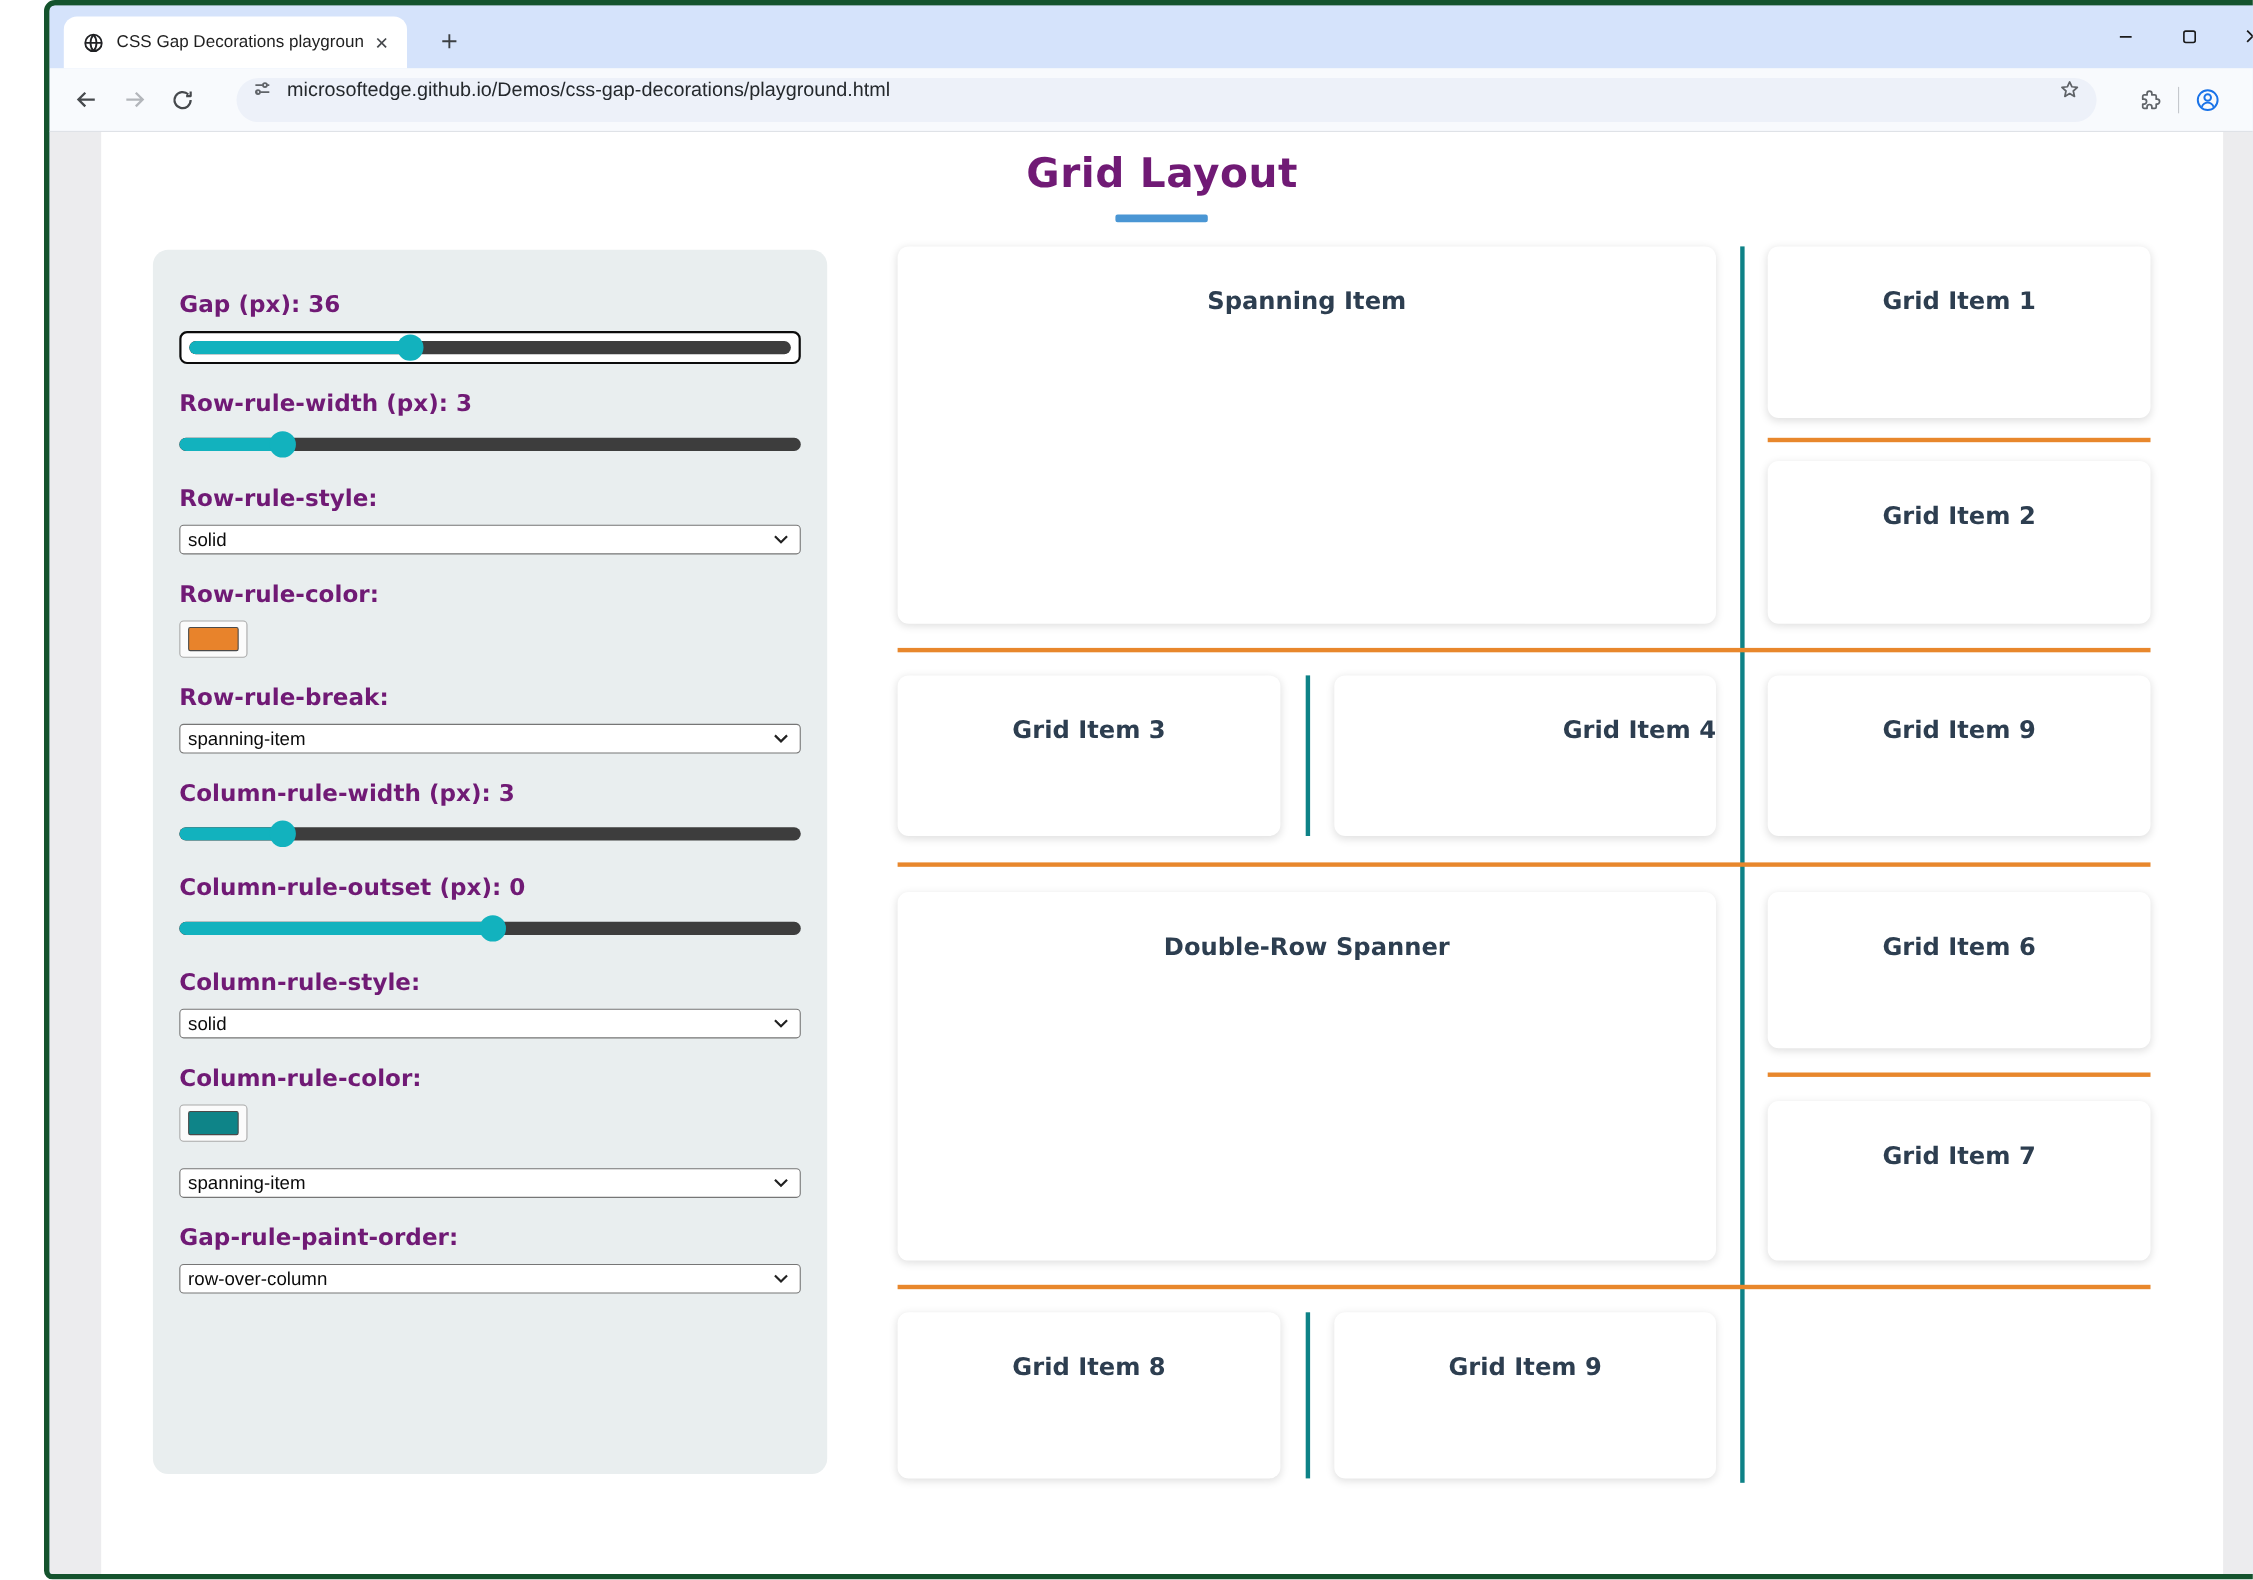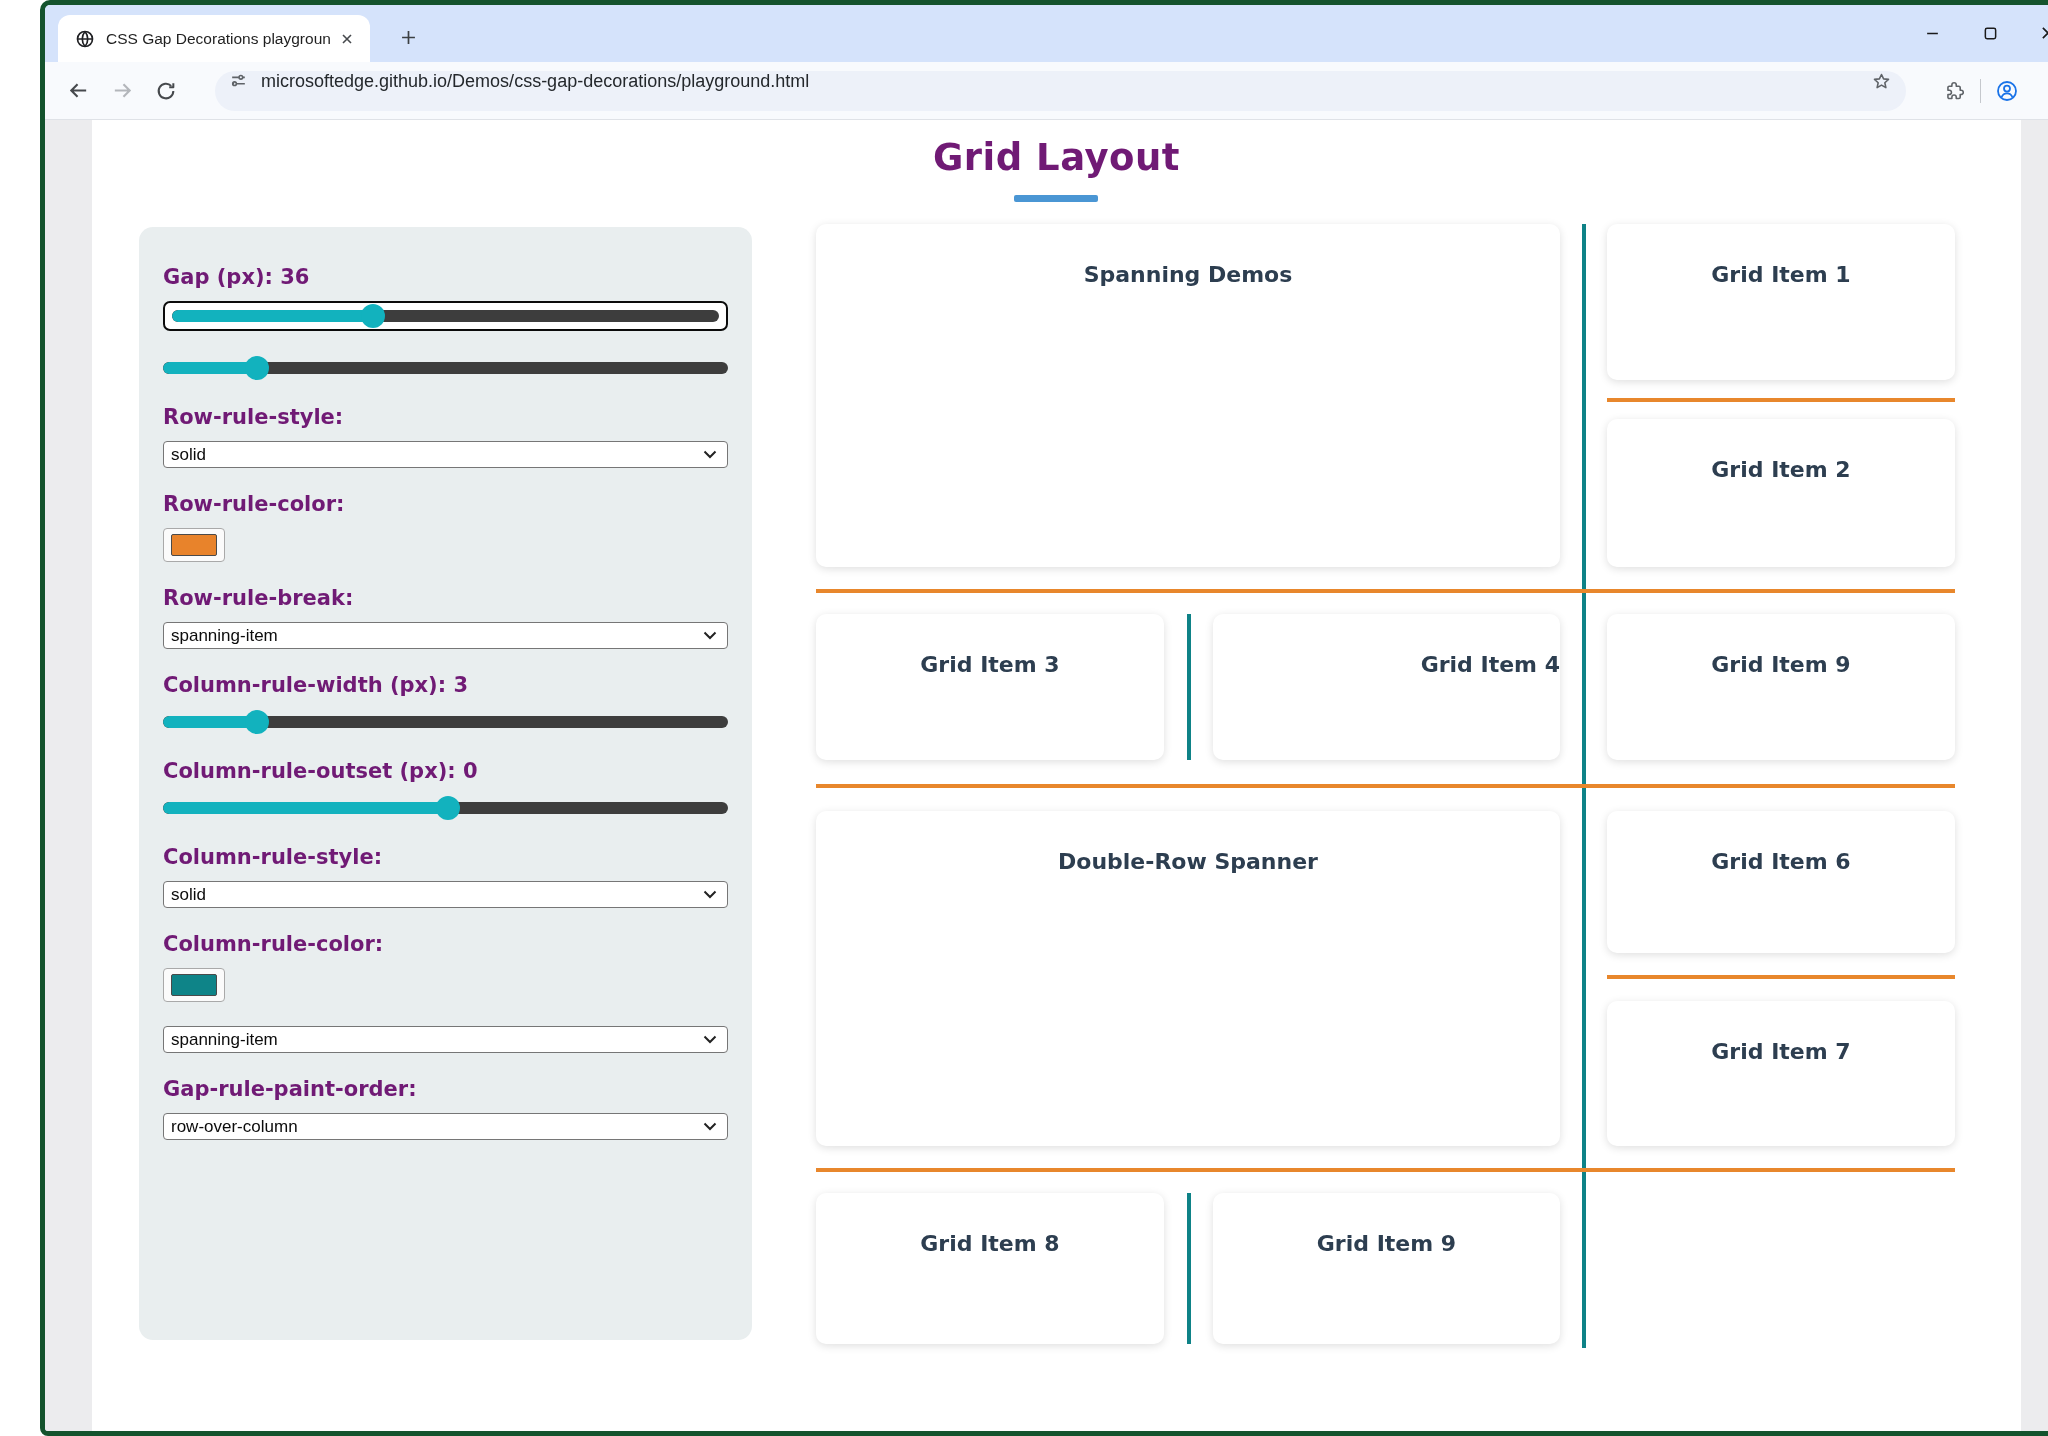--- a/index.html
+++ b/index.html
@@ -181,20 +181,21 @@
           <div class="slider">
             <div class="track">
                 <div class="fill" style="background-color: rgb(18, 178, 190); width: 36.7%;"></div>
               </div>
             <div class="thumb" style="background-color: rgb(18, 178, 190); left: calc(36.7% - 12px);"></div>
           </div>
         </div>
       </div>
 
       <div class="grp">
+        <span class="lbl">Row-rule-width (px): 3</span>
         <div class="slider">
           <div class="track">
               <div class="fill" style="background-color: rgb(18, 178, 190); width: 16.7%;"></div>
             </div>
           <div class="thumb" style="background-color: rgb(18, 178, 190); left: calc(16.7% - 12px);"></div>
         </div>
       </div>
 
 
       <div class="grp">
@@ -287,21 +288,21 @@
       <div class="vrule" style="left: 766px; top: 0px; width: 4px; height: 1124px; background-color: rgb(14, 130, 135);"></div>
       <div class="vrule" style="left: 371px; top: 390px; width: 4px; height: 146px; background-color: rgb(14, 130, 135);"></div>
       <div class="vrule" style="left: 371px; top: 969px; width: 4px; height: 151px; background-color: rgb(14, 130, 135);"></div>
 
       <div class="hrule" style="left: 791px; top: 174px; width: 348px; height: 4px; background-color: rgb(232, 135, 44);"></div>
       <div class="hrule" style="left: 0px; top: 365px; width: 1139px; height: 4px; background-color: rgb(232, 135, 44);"></div>
       <div class="hrule" style="left: 0px; top: 560px; width: 1139px; height: 4px; background-color: rgb(232, 135, 44);"></div>
       <div class="hrule" style="left: 791px; top: 751px; width: 348px; height: 4px; background-color: rgb(232, 135, 44);"></div>
       <div class="hrule" style="left: 0px; top: 944px; width: 1139px; height: 4px; background-color: rgb(232, 135, 44);"></div>
 
-      <div class="card" style="left:0; top:0; width:744px; height:343px;">Spanning Demos</div>
+      <div class="card" style="left:0; top:0; width:744px; height:343px;">Spanning Item</div>
       <div class="card" style="left:791px; top:0; width:348px; height:156px;">Grid Item 1</div>
       <div class="card" style="left:791px; top:195px; width:348px; height:148px;">Grid Item 2</div>
       <div class="card" style="left:0; top:390px; width:348px; height:146px;">Grid Item 3</div>
       <div class="card" style="left:397px; top:390px; width:347px; height:146px;text-align:right;">Grid Item 4</div>
       <div class="card" style="left:791px; top:390px; width:348px; height:146px;">Grid Item 9</div>
       <div class="card" style="left:0; top:587px; width:744px; height:335px;">Double-Row Spanner</div>
       <div class="card" style="left:791px; top:587px; width:348px; height:142px;">Grid Item 6</div>
       <div class="card" style="left:791px; top:777px; width:348px; height:145px;">Grid Item 7</div>
       <div class="card" style="left:0; top:969px; width:348px; height:151px;">Grid Item 8</div>
       <div class="card" style="left:397px; top:969px; width:347px; height:151px;">Grid Item 9</div>

